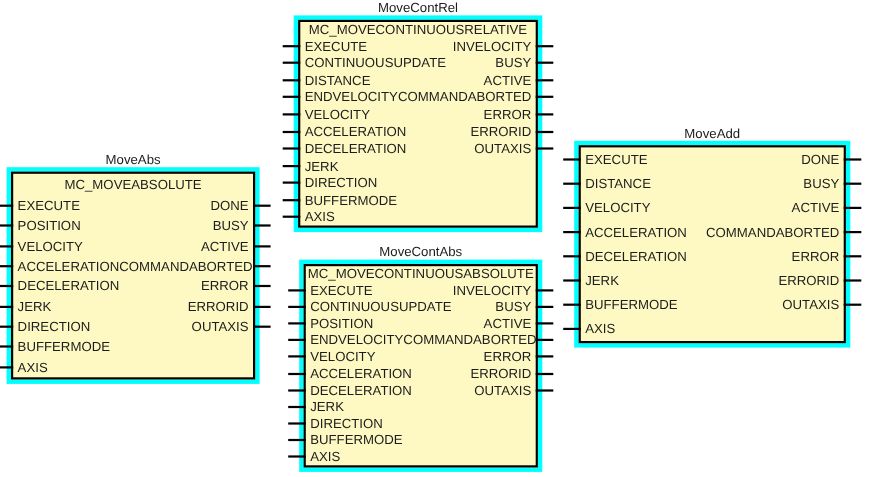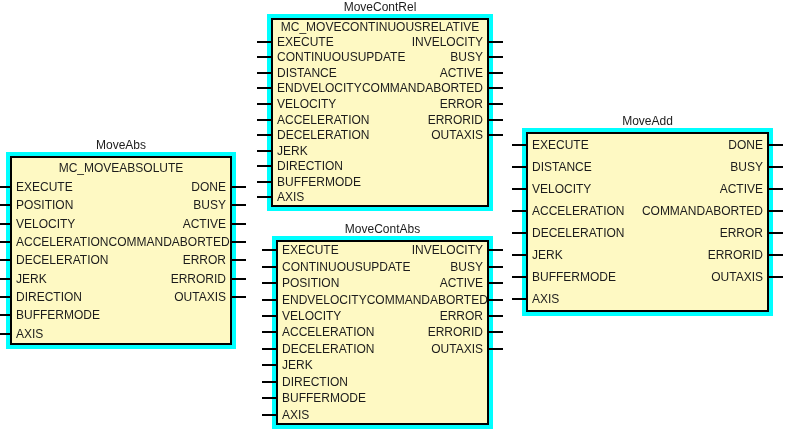--- a/index.html
+++ b/index.html
@@ -214,20 +214,21 @@
         <div class="fb-row">
           <span class="pin pin-in"></span>
           <span class="fb-in">AXIS</span>
           <span class="fb-out"></span>
         </div>
       </div>
   </div>
 
   <div class="fb-box fb-movecontabs">
     <div class="fb-title">MoveContAbs</div>
+    <div class="fb-header">MC_MOVECONTINUOUSABSOLUTE</div>
     <div class="fb-rows">
         <div class="fb-row">
           <span class="pin pin-in"></span>
           <span class="fb-in">EXECUTE</span>
           <span class="fb-out">INVELOCITY</span>
           <span class="pin pin-out"></span>
         </div>
         <div class="fb-row">
           <span class="pin pin-in"></span>
           <span class="fb-in">CONTINUOUSUPDATE</span>

